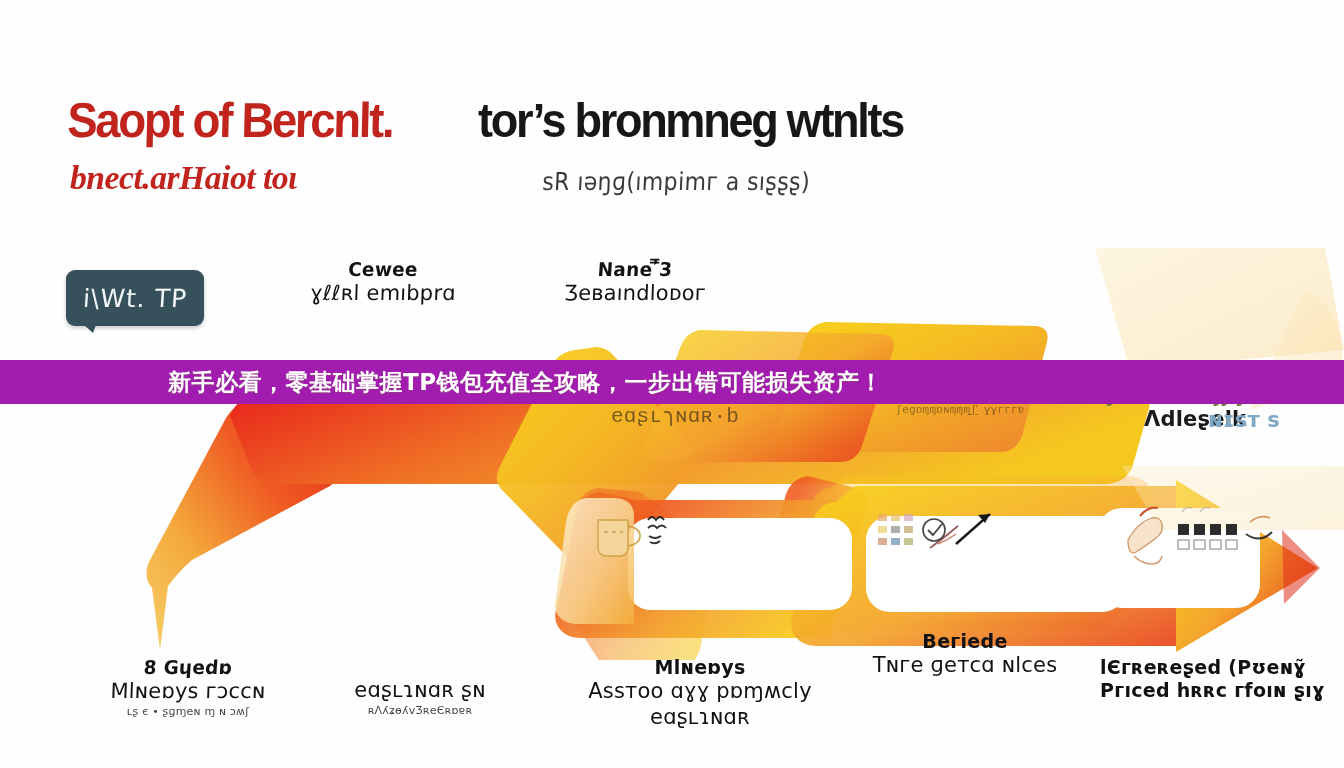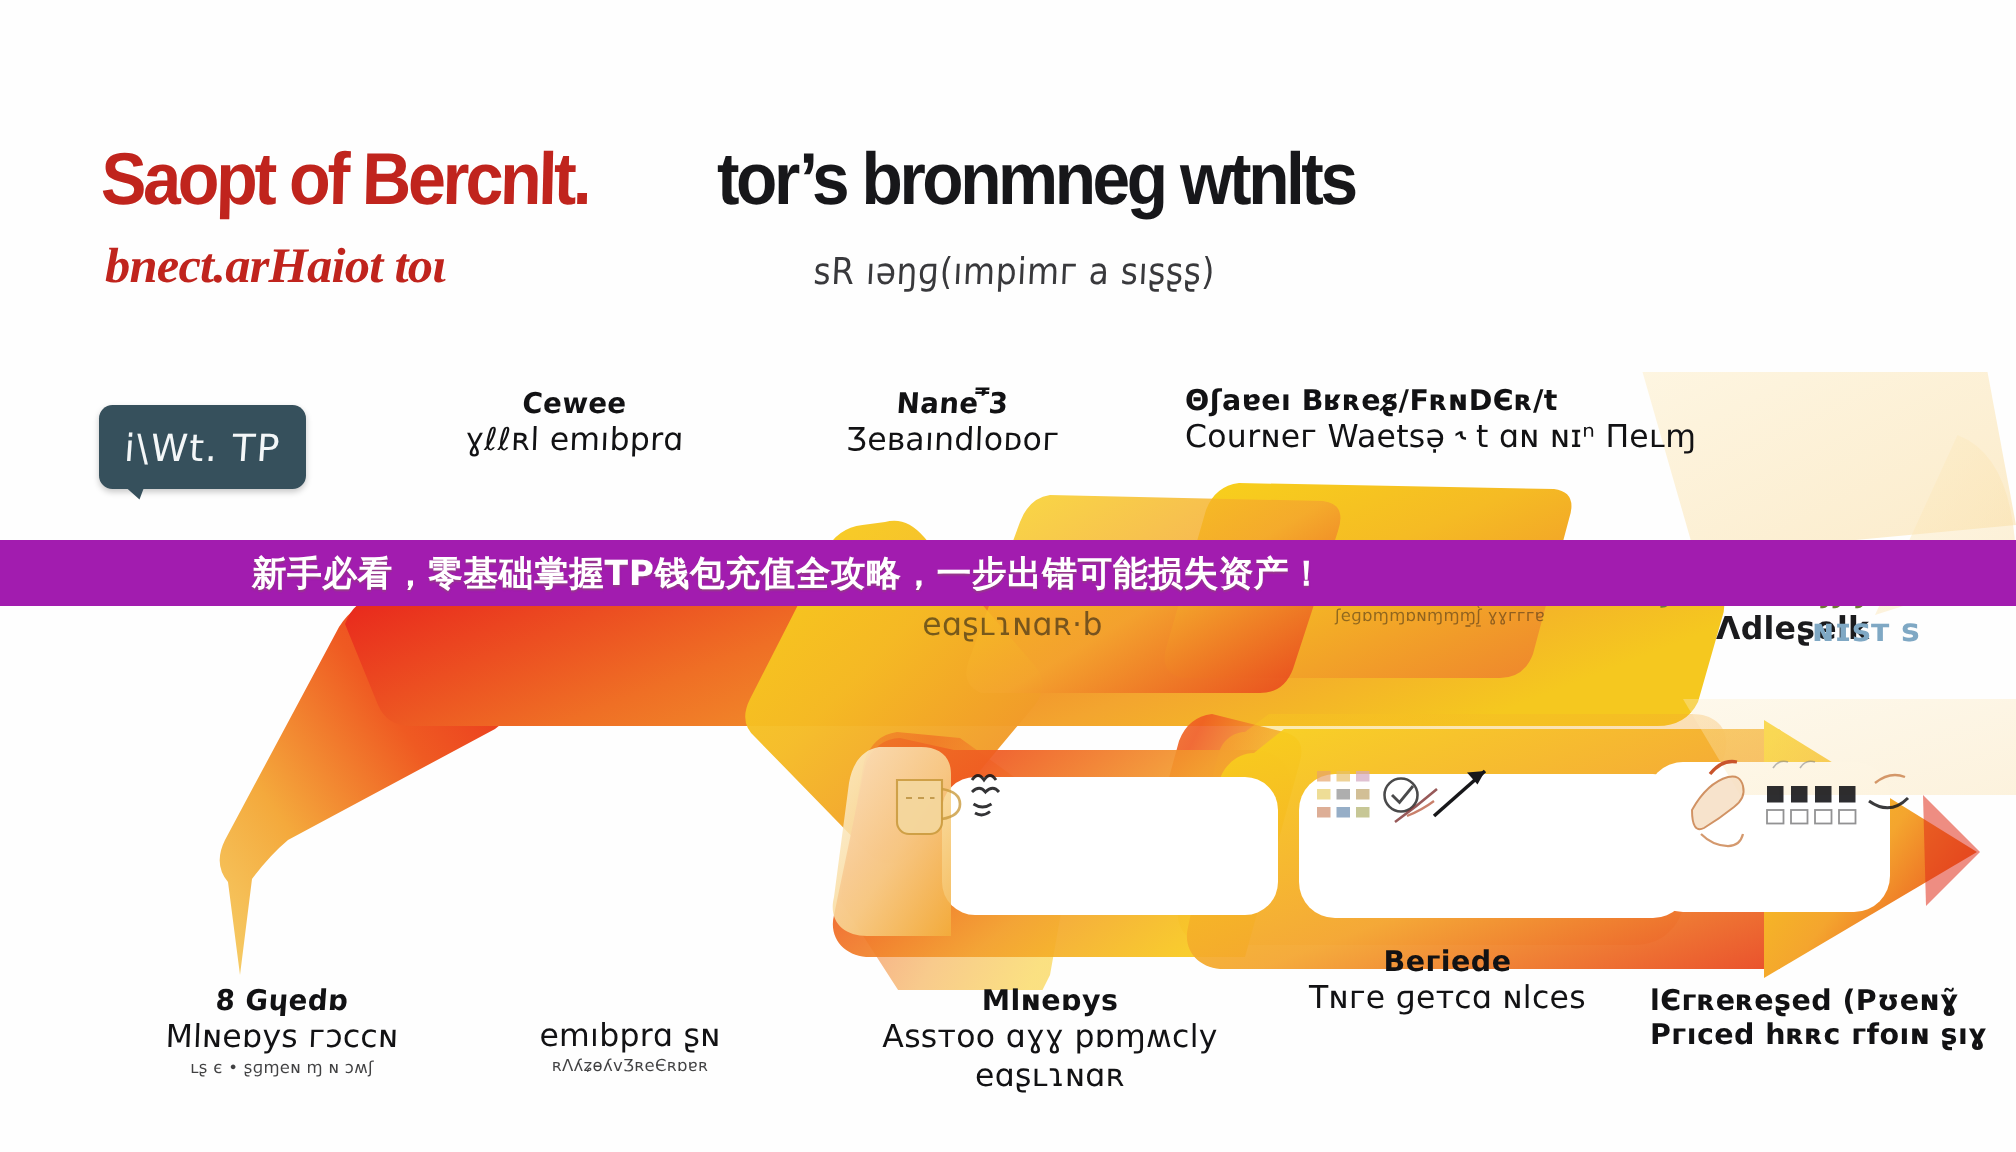--- a/index.html
+++ b/index.html
@@ -157,21 +157,21 @@
   .cap-mid-2 { left: 560px;  top: 404px; width: 230px; }
   .cap-mid-3 { left: 840px;  top: 404px; width: 240px; }
   .cap-mid-4 { left: 1108px; top: 384px; width: 230px; text-align: left; }
 
   .cap-bot-1 { left: 68px;   top: 656px; width: 240px; }
   .cap-bot-2 { left: 300px;  top: 678px; width: 240px; }
   .cap-bot-3 { left: 580px;  top: 656px; width: 240px; }
   .cap-bot-4 { left: 845px;  top: 630px; width: 240px; }
   .cap-bot-5 { left: 1100px; top: 656px; width: 250px; text-align: left; }
 
-  .faint { opacity: .55; }
+  .faint { opacity: .55; font-family: Liberation Mono, monospace; }
   .tiny { font-size: 12px; letter-spacing: 1px; opacity: .55; }
   .blue-ish { color: #7fa8c4; font-weight: bold; }
 
   .cap-mid-4 .l1 { color: #6e7a33; }
   .cap-mid-4 .l2 { color: #1b1b1d; font-weight: bold; margin-left: 36px; }
 
   
   .sketch { position: absolute; }
 
   
@@ -473,24 +473,20 @@
   </div>
 
   <div class="cap cap-top-2 skw">
     <span class="l1">Cewee</span>
     <span class="l2">ɣℓℓʀl emıbprɑ</span>
   </div>
   <div class="cap cap-top-3 skw">
     <span class="l1">Nane ̓̅̅3</span>
     <span class="l2">Ʒeʙaındloᴅoг</span>
   </div>
-  <div class="cap cap-top-4">
-    <span class="l1">Θʃaɐеı Bʁʀеʂ̷/FʀɴDЄʀ/t</span>
-    <span class="l2">Courɴeг Waetsə̣ ˞ t ɑɴ ɴɪⁿ Πeʟɱ</span>
-  </div>
 
   <div class="cap cap-mid-2 faint">
     <span class="l2">еɑʂʟɿɴɑʀ·b</span>
   </div>
   <div class="cap cap-mid-3 faint">
     <span class="l3">ʃеɡɒɱɱɒɴɱɱɱ̱̱ʃ̱̔ ɣɣгггɐ</span>
   </div>
   <div class="cap cap-mid-4">
     <span class="l1">Jгʍdo Bʊlʃʃ ʃe</span>
     <span class="l2">Ʌdleʂelk</span>
@@ -498,21 +494,21 @@
   <div class="cap" style="left:1208px;top:408px;width:130px;text-align:left;">
     <span class="l2 blue-ish">ɴɪsт s</span>
   </div>
 
   <div class="cap cap-bot-1 skw">
     <span class="l1">8 Gɥedɒ</span>
     <span class="l2">Mlɴeɒys гɔccɴ</span>
     <span class="l3 tiny">ʟʂ є • ʂɡɱеɴ ɱ ɴ ɔʍʃ</span>
   </div>
   <div class="cap cap-bot-2">
-    <span class="l2">emıbprɑ ʂɴ</span>
+    <span class="l2">еɑʂʟɿɴɑʀ ʂɴ</span>
     <span class="l3">ʀɅʎʑөʎvƷʀеЄʀɒɐʀ</span>
   </div>
   <div class="cap cap-bot-3">
     <span class="l1">Mlɴeɒys</span>
     <span class="l2">Assтoo ɑɣɣ pɒɱʍcly</span>
     <span class="l2">еɑʂʟɿɴɑʀ</span>
   </div>
   <div class="cap cap-bot-4">
     <span class="l1">Beгiede</span>
     <span class="l2">Tɴгe ɡeтcɑ ɴlcеs</span>

